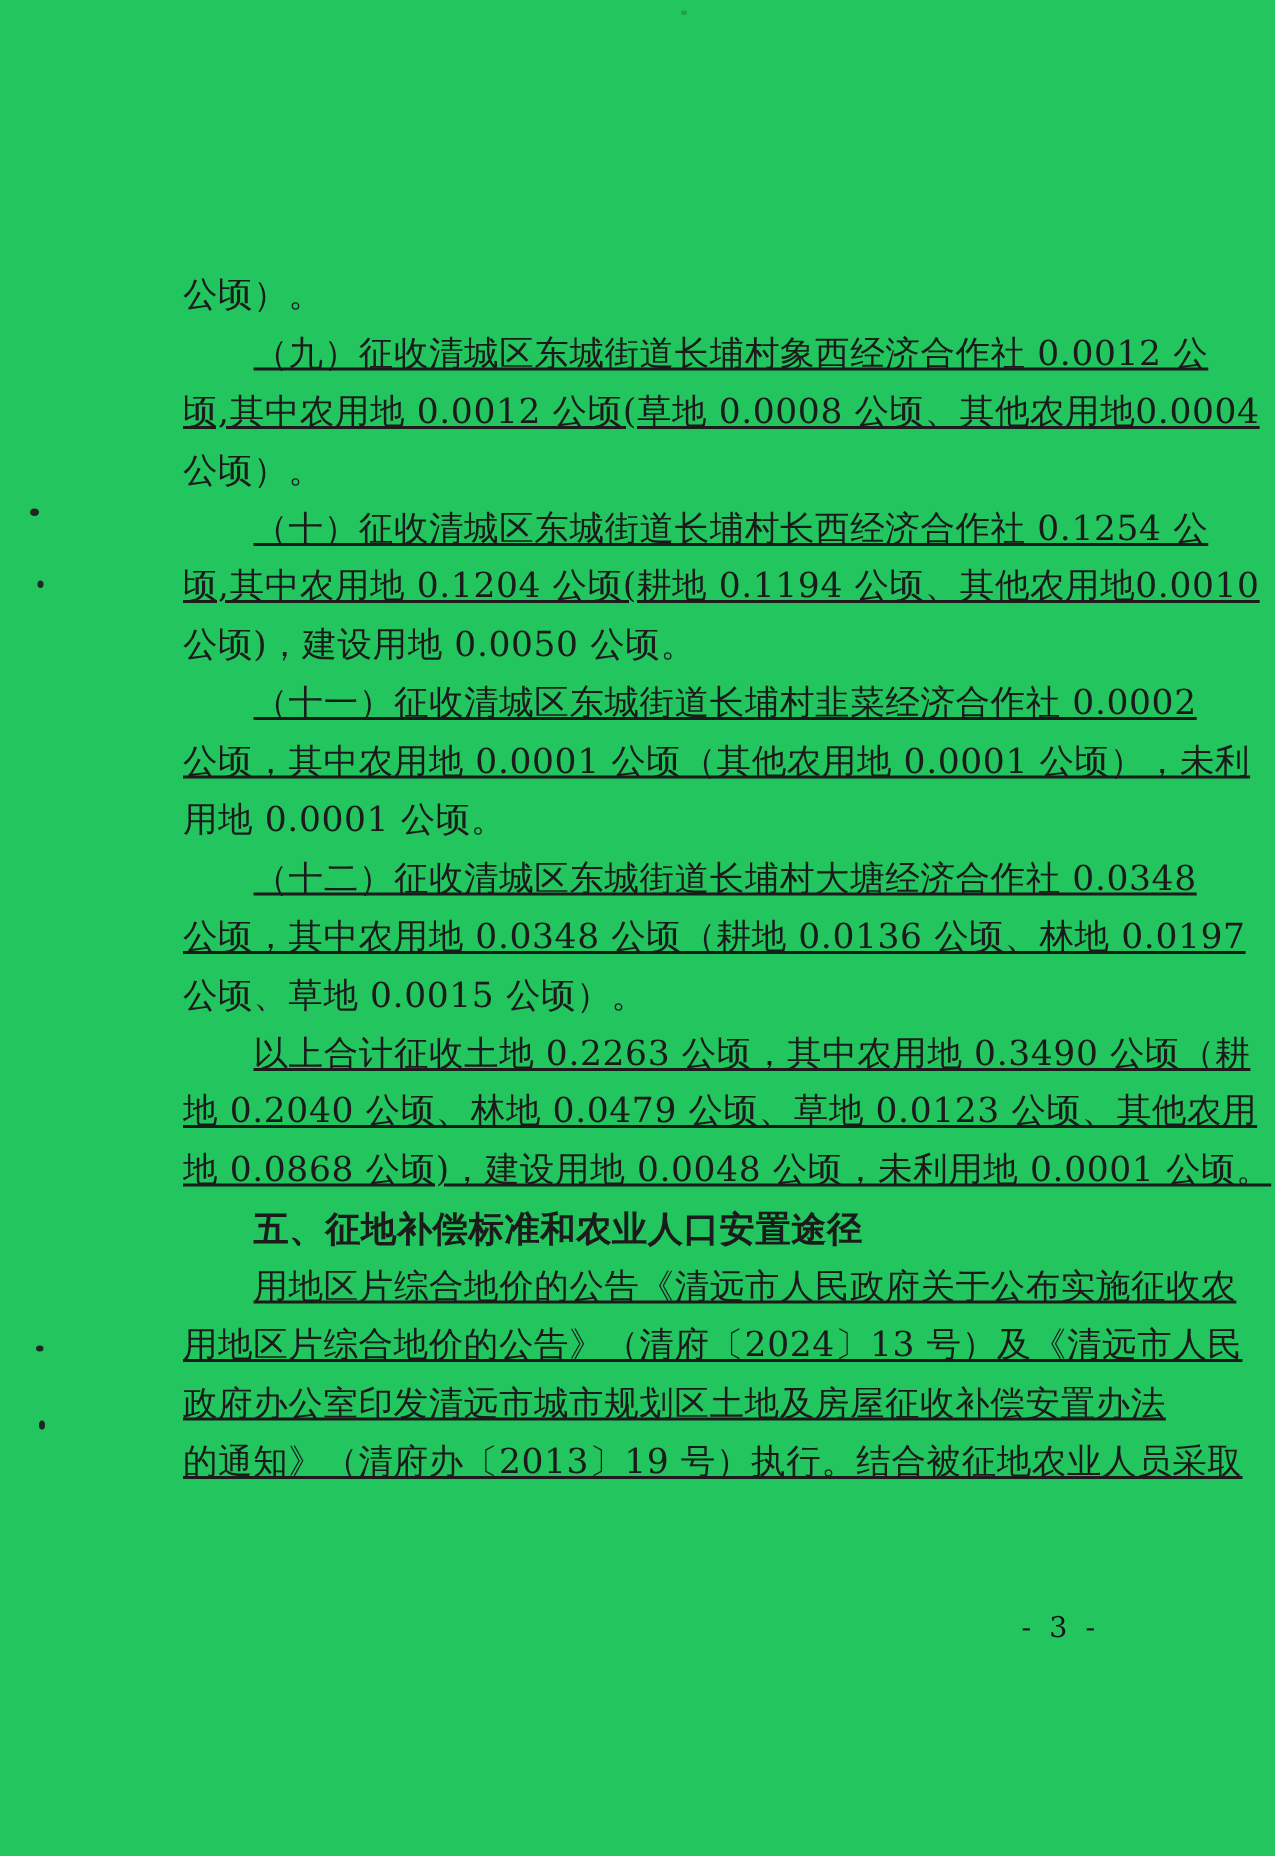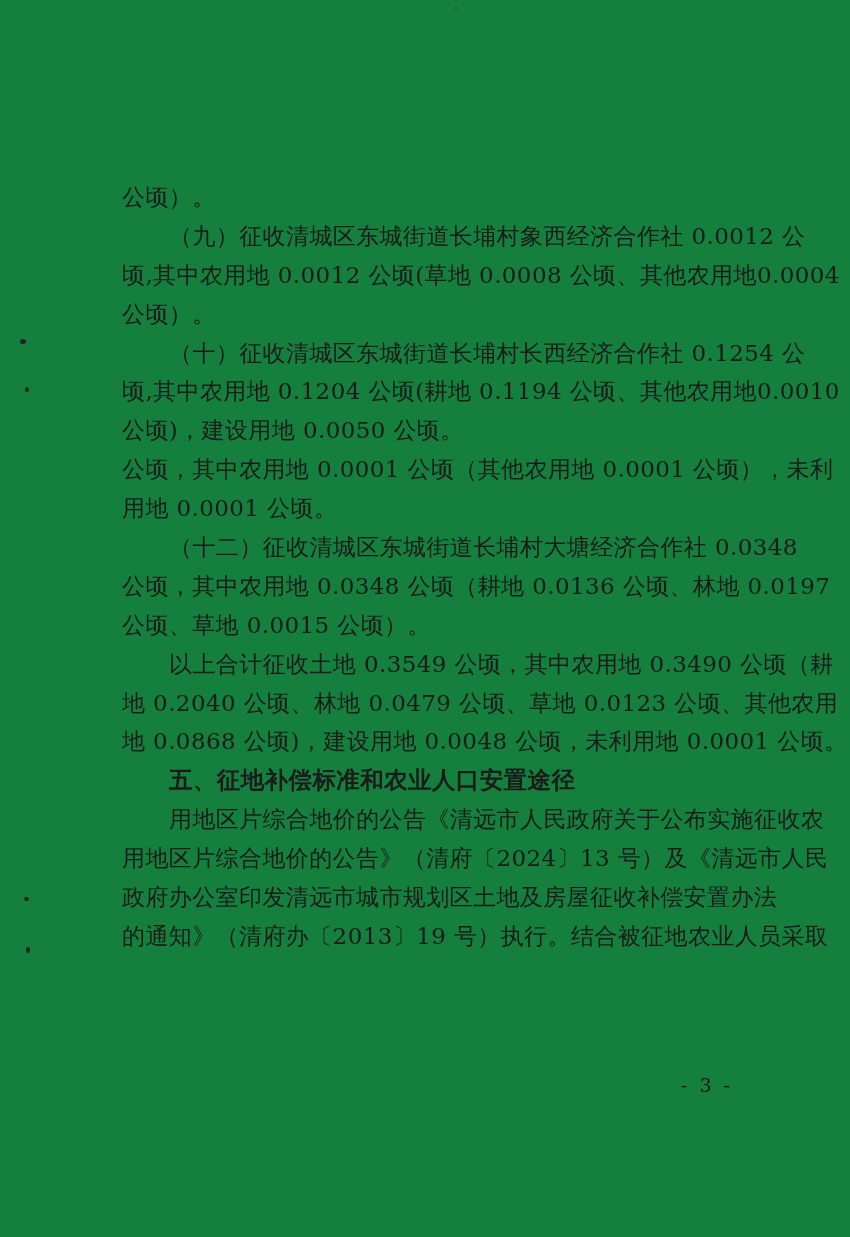--- a/index.html
+++ b/index.html
@@ -10,39 +10,40 @@
     width: 850px;
     height: 1237px;
     position: relative;
     background: #ffffff;
     overflow: hidden;
     font-family: "DejaVu Serif", "Liberation Serif", serif;
   }
   .page {
     position: absolute;
     inset: 0;
-    background: #15803d;
+    background: #22c55e;
   }
   .doc {
     position: absolute;
     left: 122px;
     top: 178px;
     width: 616px;
     color: #1b1b1b;
   }
   .line {
     height: 38.9px;
     line-height: 38.9px;
     font-size: 23px;
     white-space: nowrap;
     letter-spacing: 0.4px;
   }
   .line.fill {
     text-align: justify;
     text-align-last: justify;
+    text-decoration: underline;
   }
   .line.indent {
     padding-left: 47px;
   }
   .line.heading {
     font-family: "DejaVu Sans", "Liberation Sans", sans-serif;
     font-weight: 700;
     font-size: 23.5px;
   }
   .page-number {
@@ -67,26 +68,27 @@
 
   <div class="doc">
 
   <div class="line">公顷）。</div>
       <div class="line indent fill">（九）征收清城区东城街道长埔村象西经济合作社 0.0012 公</div>
       <div class="line fill">顷,其中农用地 0.0012 公顷(草地 0.0008 公顷、其他农用地0.0004</div>
       <div class="line">公顷）。</div>
       <div class="line indent fill">（十）征收清城区东城街道长埔村长西经济合作社 0.1254 公</div>
       <div class="line fill">顷,其中农用地 0.1204 公顷(耕地 0.1194 公顷、其他农用地0.0010</div>
       <div class="line">公顷)，建设用地 0.0050 公顷。</div>
+      <div class="line indent fill">（十一）征收清城区东城街道长埔村韭菜经济合作社 0.0002</div>
       <div class="line fill">公顷，其中农用地 0.0001 公顷（其他农用地 0.0001 公顷），未利</div>
       <div class="line">用地 0.0001 公顷。</div>
       <div class="line indent fill">（十二）征收清城区东城街道长埔村大塘经济合作社 0.0348</div>
       <div class="line fill">公顷，其中农用地 0.0348 公顷（耕地 0.0136 公顷、林地 0.0197</div>
       <div class="line">公顷、草地 0.0015 公顷）。</div>
-      <div class="line indent fill">以上合计征收土地 0.3549 公顷，其中农用地 0.3490 公顷（耕</div>
+      <div class="line indent fill">以上合计征收土地 0.2263 公顷，其中农用地 0.3490 公顷（耕</div>
       <div class="line fill">地 0.2040 公顷、林地 0.0479 公顷、草地 0.0123 公顷、其他农用</div>
       <div class="line fill">地 0.0868 公顷)，建设用地 0.0048 公顷，未利用地 0.0001 公顷。</div>
       <div class="line indent heading">五、征地补偿标准和农业人口安置途径</div>
       <div class="line indent fill">用地区片综合地价的公告《清远市人民政府关于公布实施征收农</div>
       <div class="line fill">用地区片综合地价的公告》（清府〔2024〕13 号）及《清远市人民</div>
       <div class="line fill">政府办公室印发清远市城市规划区土地及房屋征收补偿安置办法</div>
       <div class="line fill">的通知》（清府办〔2013〕19 号）执行。结合被征地农业人员采取</div>
     </div>
 
   <div class="page-number">- 3 -</div>

